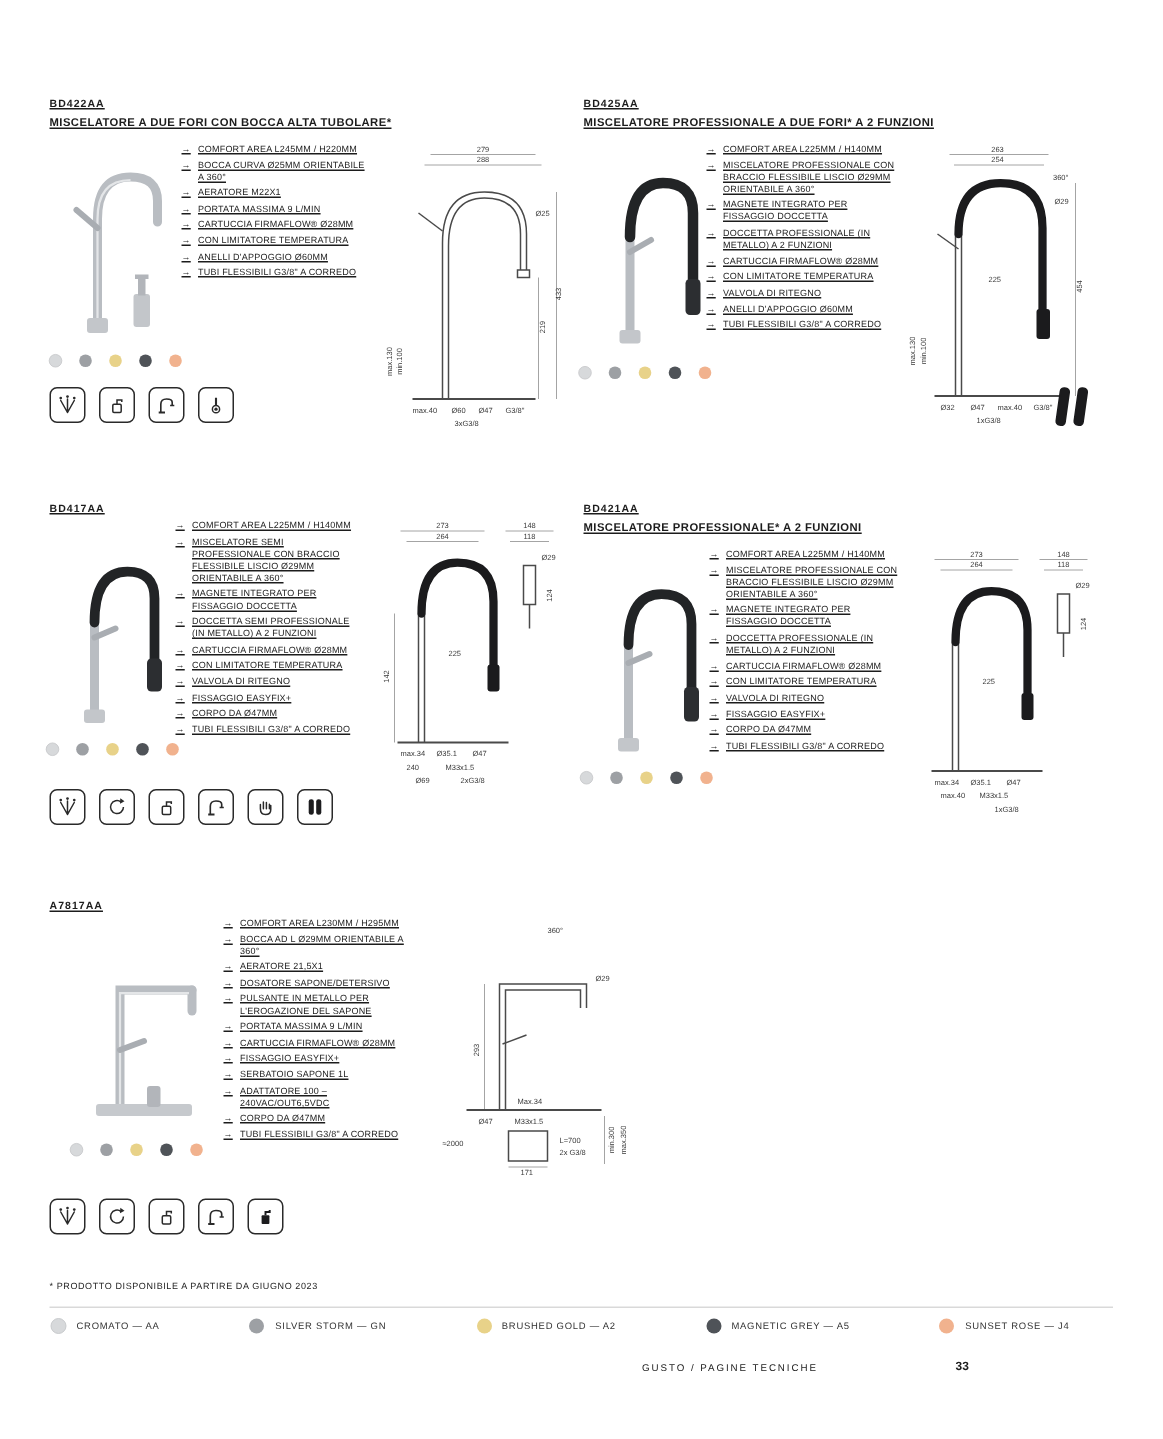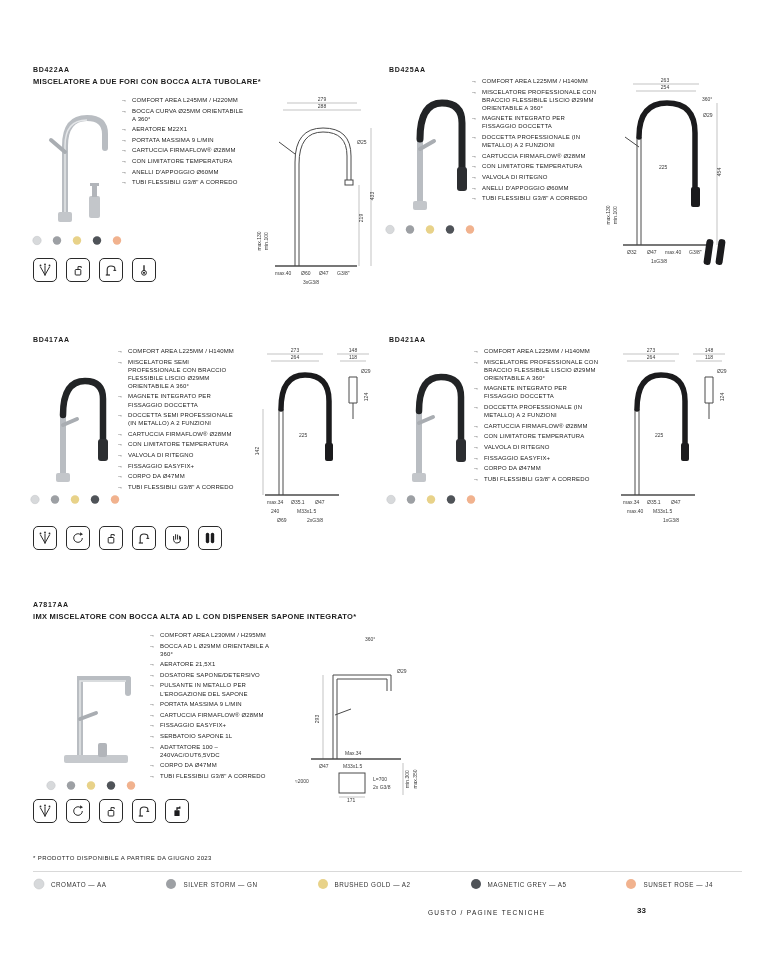--- a/index.html
+++ b/index.html
@@ -1,18 +1,18 @@
 <!DOCTYPE html>
 <html><head>
 <meta charset="utf-8">
 <style>
   html,body{margin:0;padding:0;background:#ffffff;}
   .page{position:relative;width:775px;height:959px;background:#ffffff;overflow:hidden;
         font-family:"Liberation Sans",sans-serif;color:#1c1c1c;}
-  .product{position:absolute;}
+  .product{position:absolute;text-decoration:underline;}
   .p-code{font-size:7px;font-weight:bold;letter-spacing:.7px;margin:0 0 4px 0;}
   .p-title{font-size:7.5px;font-weight:bold;letter-spacing:.3px;margin:0 0 10px 0;}
   .p-body{display:flex;align-items:flex-start;}
   .photo-col{flex:none;display:flex;flex-direction:column;align-items:center;}
   .features{list-style:none;margin:0;padding:0;width:126px;flex:none;margin-right:6px;}
   .features li{display:flex;font-size:6px;line-height:1.35;letter-spacing:.15px;margin-bottom:2.5px;}
   .features .arr{width:11px;flex:none;}
   .drawing{flex:none;}
   .dots{margin-top:7px;}
   .icons-row{position:absolute;left:0;display:flex;gap:9px;}
@@ -147,20 +147,21 @@
             <line x1="7" y1="2.2" x2="7" y2="7.5" stroke="#2a2a2a" stroke-width="1.4"></line>
             <circle cx="7" cy="9.8" r="2.4" fill="none" stroke="#2a2a2a" stroke-width="1"></circle>
             <circle cx="7" cy="9.8" r="1.1" fill="#2a2a2a"></circle>
           </svg>
       </div>
     </div>
   </section>
 
   <section class="product" style="left:389px;top:66px;width:356px;">
     <div class="p-code">BD425AA</div>
+    <h2 class="p-title">MISCELATORE PROFESSIONALE A DUE FORI* A 2 FUNZIONI</h2>
     <div class="p-body">
       <div class="photo-col" style="width:82px;">
         <svg width="80" height="140" viewBox="0 0 80 140">
           <path class="chrome" d="M30,126 L30,62"></path>
           <path d="M30,62 Q30,26 52,26 Q72,26 72,46 L72,92" stroke="#222426" stroke-width="7" fill="none" stroke-linecap="round"></path>
           <rect x="67" y="90" width="10" height="24" rx="3" fill="#2c2e31"></rect>
           <line class="lever" x1="30" y1="72" x2="44" y2="64"></line>
           <rect x="23" y="124" width="14" height="9" rx="2" fill="#c3c6ca"></rect>
         </svg>
         <svg class="dots" width="92" height="11" viewBox="0 0 92 11">
@@ -365,20 +366,21 @@
         <svg width="14" height="14" viewBox="0 0 14 14">
             <rect x="2.8" y="1.8" width="3.4" height="10.4" rx="1.6" fill="#1c1c1e"></rect>
             <rect x="7.8" y="1.8" width="3.4" height="10.4" rx="1.6" fill="#1c1c1e"></rect>
           </svg>
       </div>
     </div>
   </section>
 
   <section class="product" style="left:389px;top:336px;width:356px;">
     <div class="p-code">BD421AA</div>
+    <h2 class="p-title">MISCELATORE PROFESSIONALE* A 2 FUNZIONI</h2>
     <div class="p-body">
       <div class="photo-col" style="width:84px;">
         <svg width="80" height="140" viewBox="0 0 80 140">
           <path class="chrome" d="M28,128 L28,64"></path>
           <path d="M28,64 Q28,30 50,30 Q70,30 70,50 L70,94" stroke="#222426" stroke-width="6.5" fill="none" stroke-linecap="round"></path>
           <rect x="65" y="92" width="10" height="23" rx="3" fill="#2c2e31"></rect>
           <line class="lever" x1="28" y1="76" x2="42" y2="70"></line>
           <rect x="21" y="126" width="14" height="9" rx="2" fill="#c3c6ca"></rect>
         </svg>
         <svg class="dots" width="92" height="11" viewBox="0 0 92 11">
@@ -453,21 +455,20 @@
         <text x="66" y="157">Ø47</text>
         <text x="22" y="166">max.40</text>
         <text x="48" y="166">M33x1.5</text>
         <text x="58" y="175">1xG3/8</text>
       </svg>
     </div>
   </section>
 
   <section class="product" style="left:33px;top:601px;width:440px;">
     <div class="p-code">A7817AA</div>
-    <h2 class="p-title">IMX MISCELATORE CON BOCCA ALTA AD L CON DISPENSER SAPONE INTEGRATO*</h2>
     <div class="p-body">
       <div class="photo-col" style="width:116px;">
         <svg width="110" height="142" viewBox="0 0 110 142">
           <path class="chrome" d="M44,126 L44,48 L92,48"></path>
           <path class="chrome" d="M92,48 L92,62"></path>
           <path class="chrome-hi" d="M44,124 L44,50 L90,50"></path>
           <line class="lever" x1="44" y1="88" x2="60" y2="82"></line>
           <rect x="28" y="124" width="64" height="8" rx="2" fill="#c6c9cd"></rect>
           <rect x="62" y="112" width="9" height="14" rx="2" fill="#b2b5ba"></rect>
         </svg>

